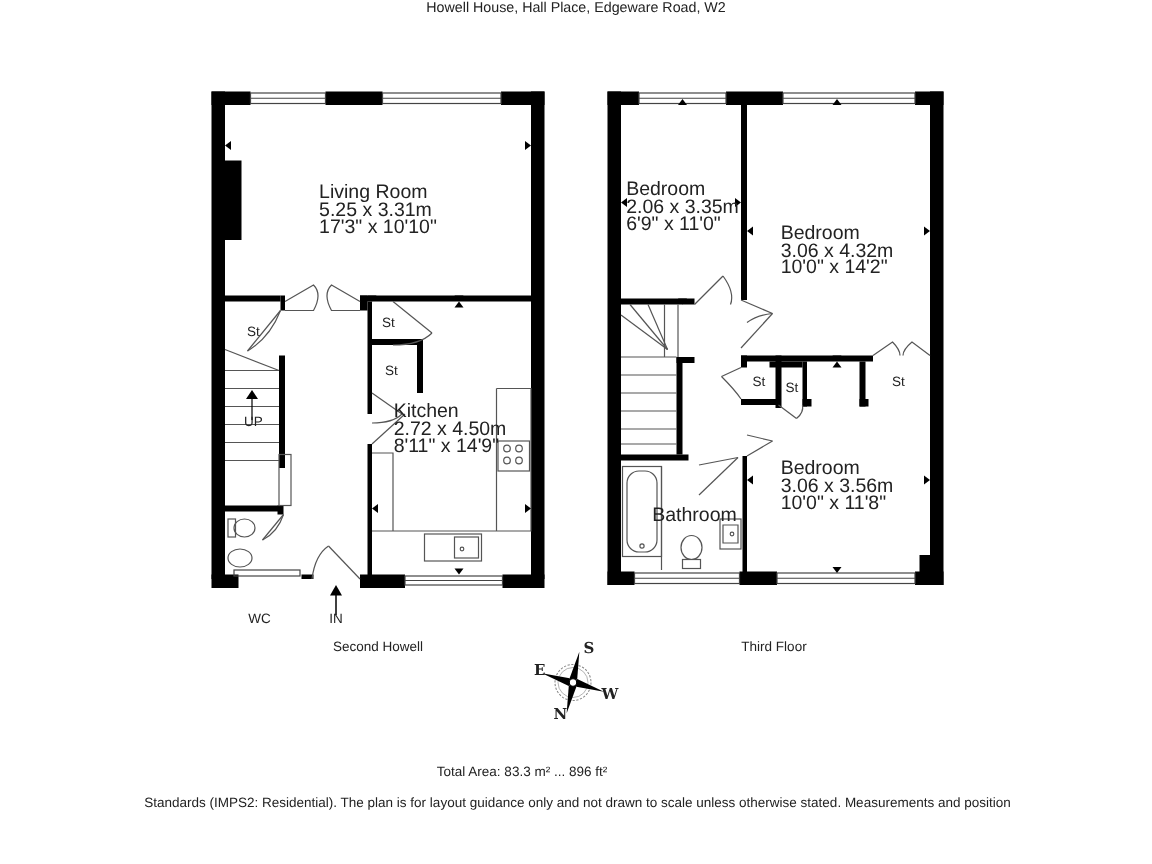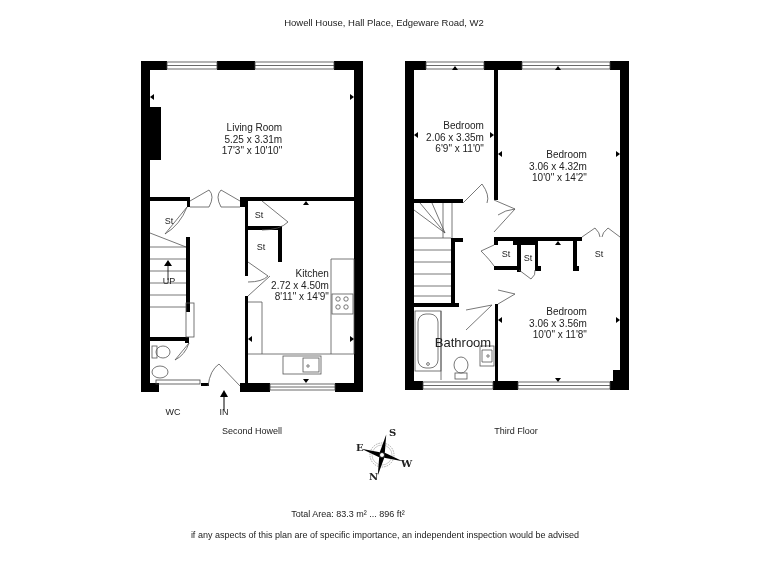--- a/index.html
+++ b/index.html
@@ -1,20 +1,20 @@
 <!DOCTYPE html>
 <html><head>
 <meta charset="utf-8">
 <style>
   html,body{margin:0;padding:0;background:#fff;}
   body{width:768px;height:576px;position:relative;overflow:hidden;font-family:"Liberation Sans",sans-serif;color:#222;}
   .abs{position:absolute;}
-  .title{left:0;width:768px;top:0;text-align:center;font-size:9.5px;margin-top:17px;}
+  .title{left:0;width:768px;top:0;text-align:center;font-size:9.5px;}
   .plan{left:0;top:0;}
-  .rlabel{position:absolute;text-align:right;font-size:10px;line-height:11.5px;color:#222;white-space:nowrap;transform:translateX(-50%);}
+  .rlabel{position:absolute;text-align:left;font-size:13px;line-height:11.5px;color:#222;white-space:nowrap;transform:translateX(-50%);}
   .small{position:absolute;font-size:9px;color:#222;transform:translateX(-50%);}
   .floorlabel{position:absolute;font-size:9px;transform:translateX(-50%);}
   .area{left:0;width:696px;top:509px;text-align:center;font-size:9px;}
   .disclaimer{left:60px;width:650px;top:530px;text-align:center;font-size:9px;line-height:11.3px;}
 </style>
 </head>
 <body>
 
 <div class="abs title">Howell House, Hall Place, Edgeware Road, W2</div>
 
@@ -271,14 +271,14 @@
 <div class="floorlabel" style="left:516px;top:426px;">Third Floor</div>
 
 <div class="abs" style="left:389px;top:427px;font-family:'DejaVu Serif',serif;font-weight:bold;font-size:10px;">S</div>
 <div class="abs" style="left:356px;top:442px;font-family:'DejaVu Serif',serif;font-weight:bold;font-size:10px;">E</div>
 <div class="abs" style="left:401px;top:458px;font-family:'DejaVu Serif',serif;font-weight:bold;font-size:10px;">W</div>
 <div class="abs" style="left:369px;top:471px;font-family:'DejaVu Serif',serif;font-weight:bold;font-size:10px;">N</div>
 
 <div class="abs area">Total Area: 83.3 m² ... 896 ft²</div>
 
 <div class="abs disclaimer">
-  <div>if any aspects of this plan are of specific importance, an independent inspection would be advised</div>
+  <div>Standards (IMPS2: Residential). The plan is for layout guidance only and not drawn to scale unless otherwise stated. Measurements and position</div>
 </div>
 
 </body></html>

